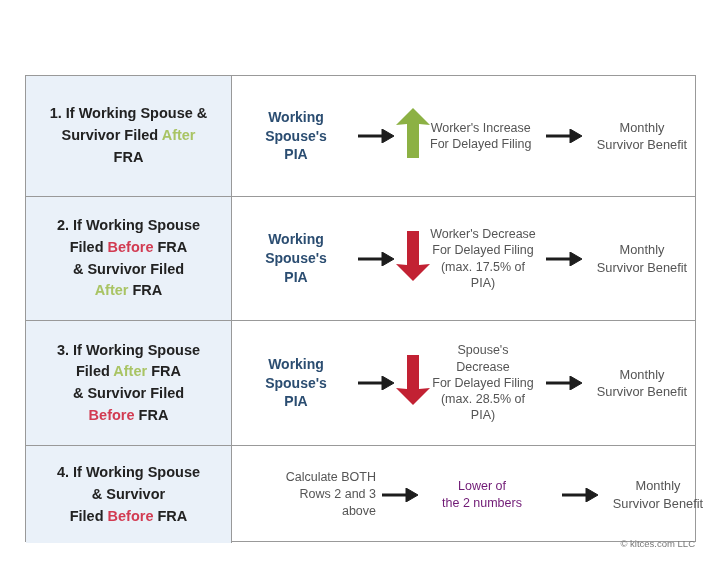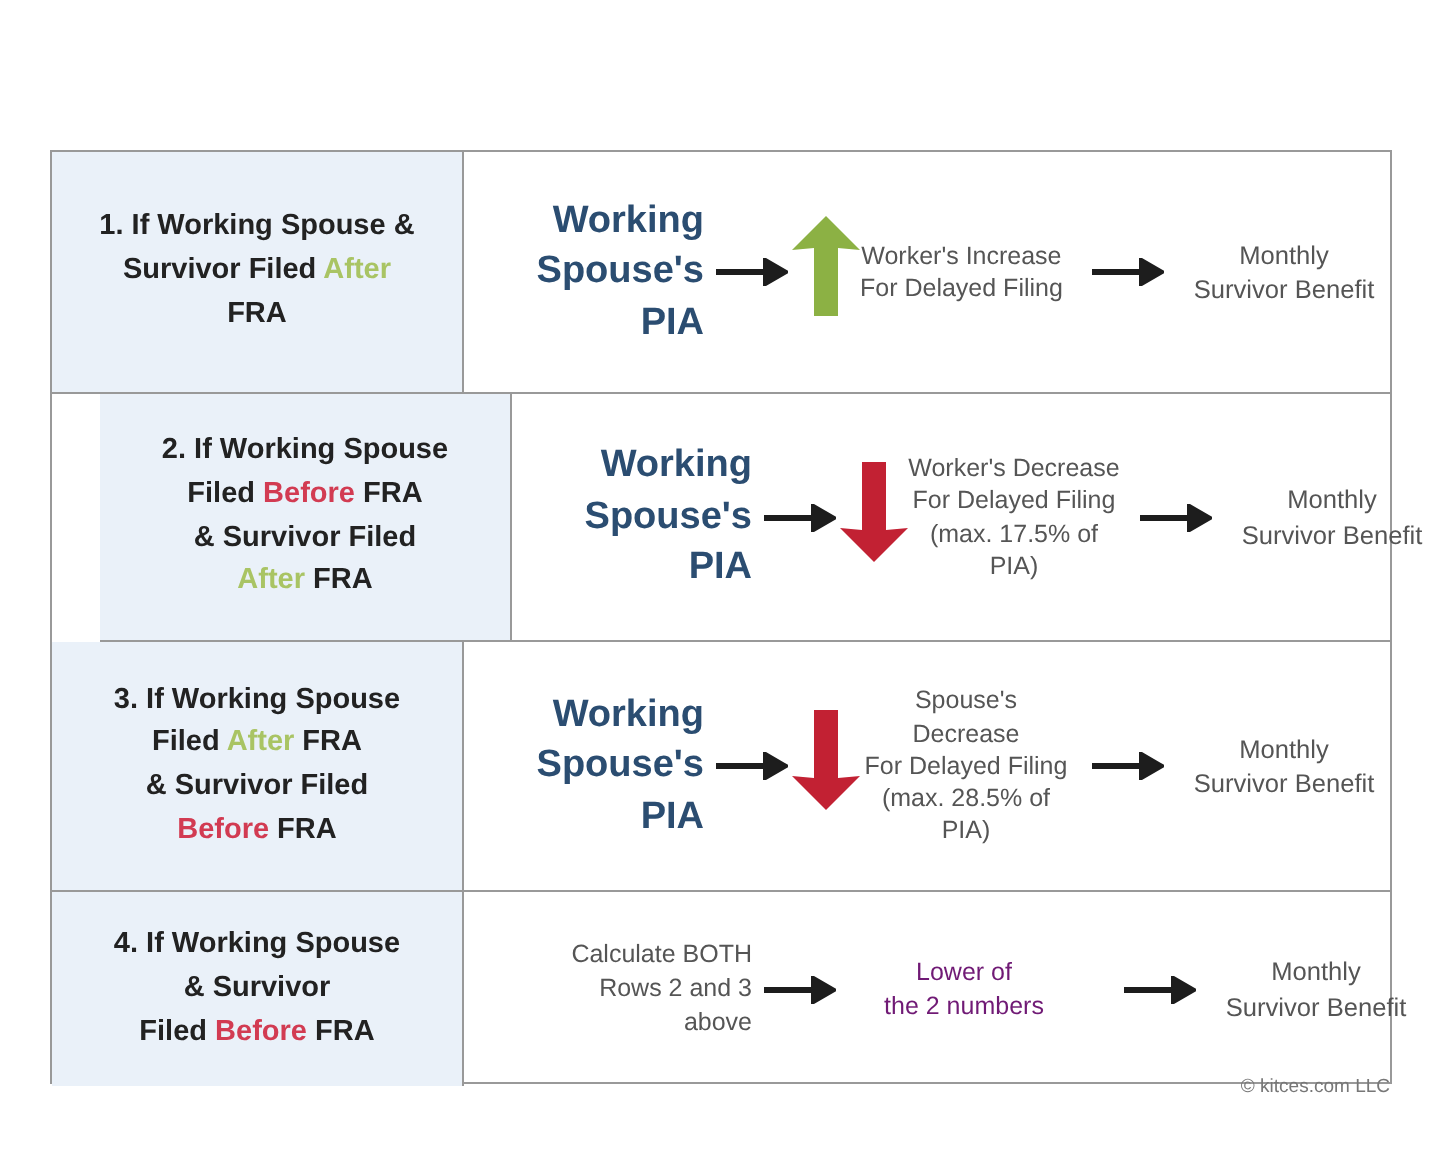--- a/index.html
+++ b/index.html
@@ -20,41 +20,41 @@
     position:absolute; left:25px; top:75px;
     width:671px; height:467px;
     border:1px solid #999999;
     box-sizing:border-box;
     display:flex; flex-direction:column;
     background:#ffffff;
   }
   .row { display:flex; border-bottom:1px solid #999999; box-sizing:border-box; }
   .row:last-child { border-bottom:none;gap:14px; }
   .row-1 { flex:0 0 121px; }
-  .row-2 { flex:0 0 124px;margin-left:24px; }
+  .row-2 { flex:0 0 124px; }
   .row-3 { flex:0 0 125px; }
   .row-4 { flex:1; }
   .cond {
     flex:0 0 206px; box-sizing:border-box;
     background:#eaf1f9;
     border-right:1px solid #999999;
     display:flex; align-items:center; justify-content:center;
     text-align:center;
     font-weight:bold; font-size:14.5px; line-height:1.5;
     color:#222222; padding:16px 8px;
   }
   .seg-dark  { color:#222222; }
   .seg-green { color:#a9c464; }
   .seg-red   { color:#d23b52; }
   .flow { flex:1; display:flex; align-items:center; }
   .pre { white-space:pre-line; }
   .input-label {
     width:112px; margin-left:8px;
-    text-align:right;
-    font-weight:bold; font-size:19px; line-height:1.35;
+    text-align:center;
+    font-weight:bold; font-size:14px; line-height:1.35;
     color:#2b4d71;
   }
   .calc-label {
     width:110px; margin-left:20px;
     text-align:right;
     font-size:12.5px; line-height:1.35; color:#555555;
   }
   .harrow { flex:0 0 36px; margin-left:6px; height:14px; }
   .harrow svg { display:block; }
   .mid {

